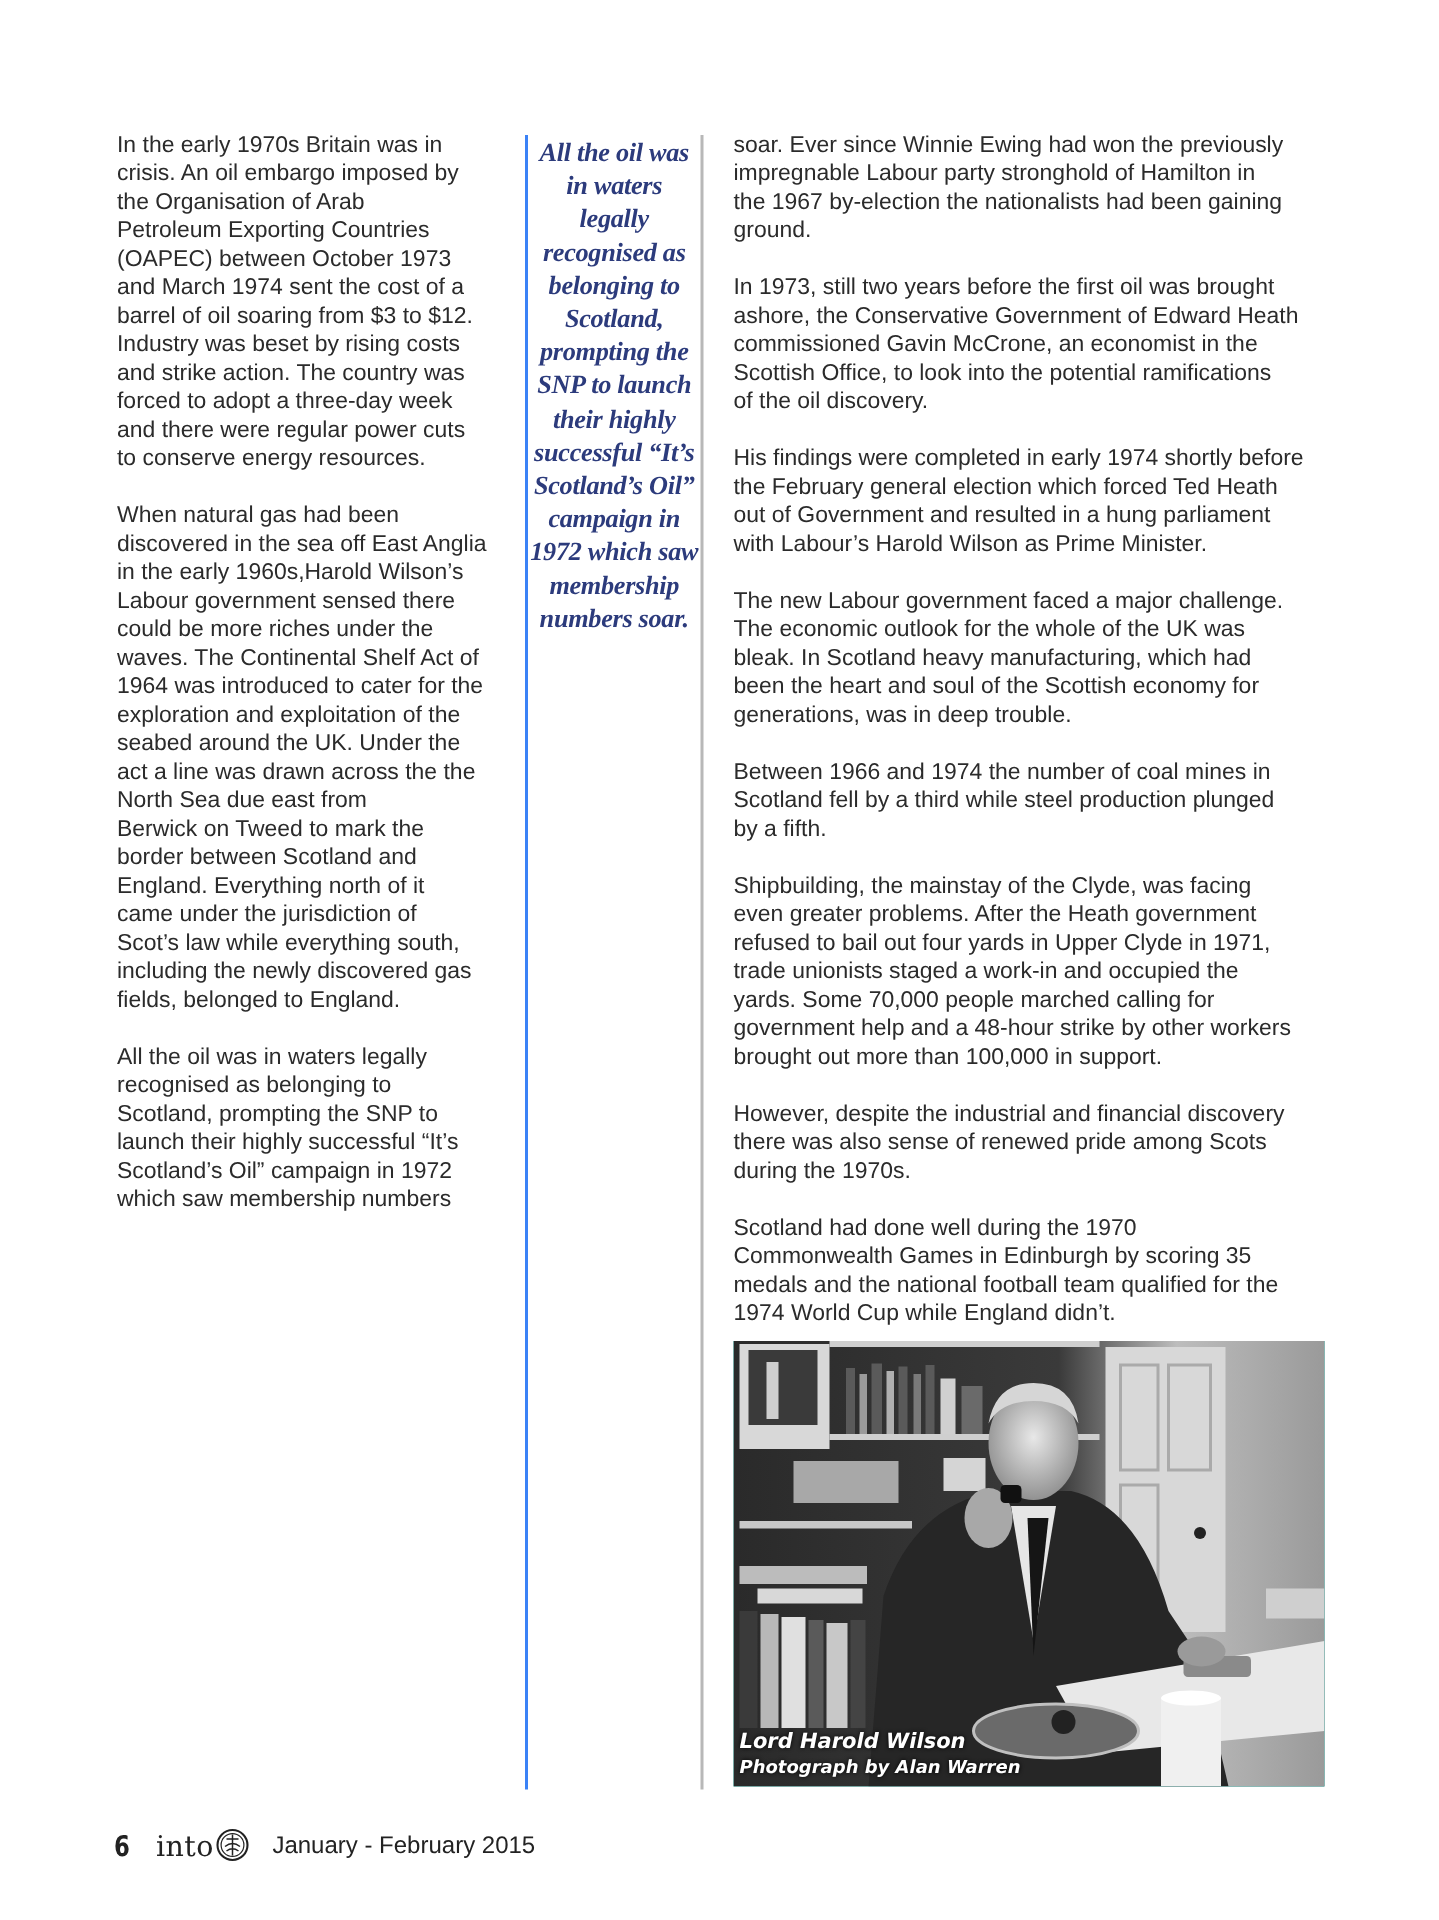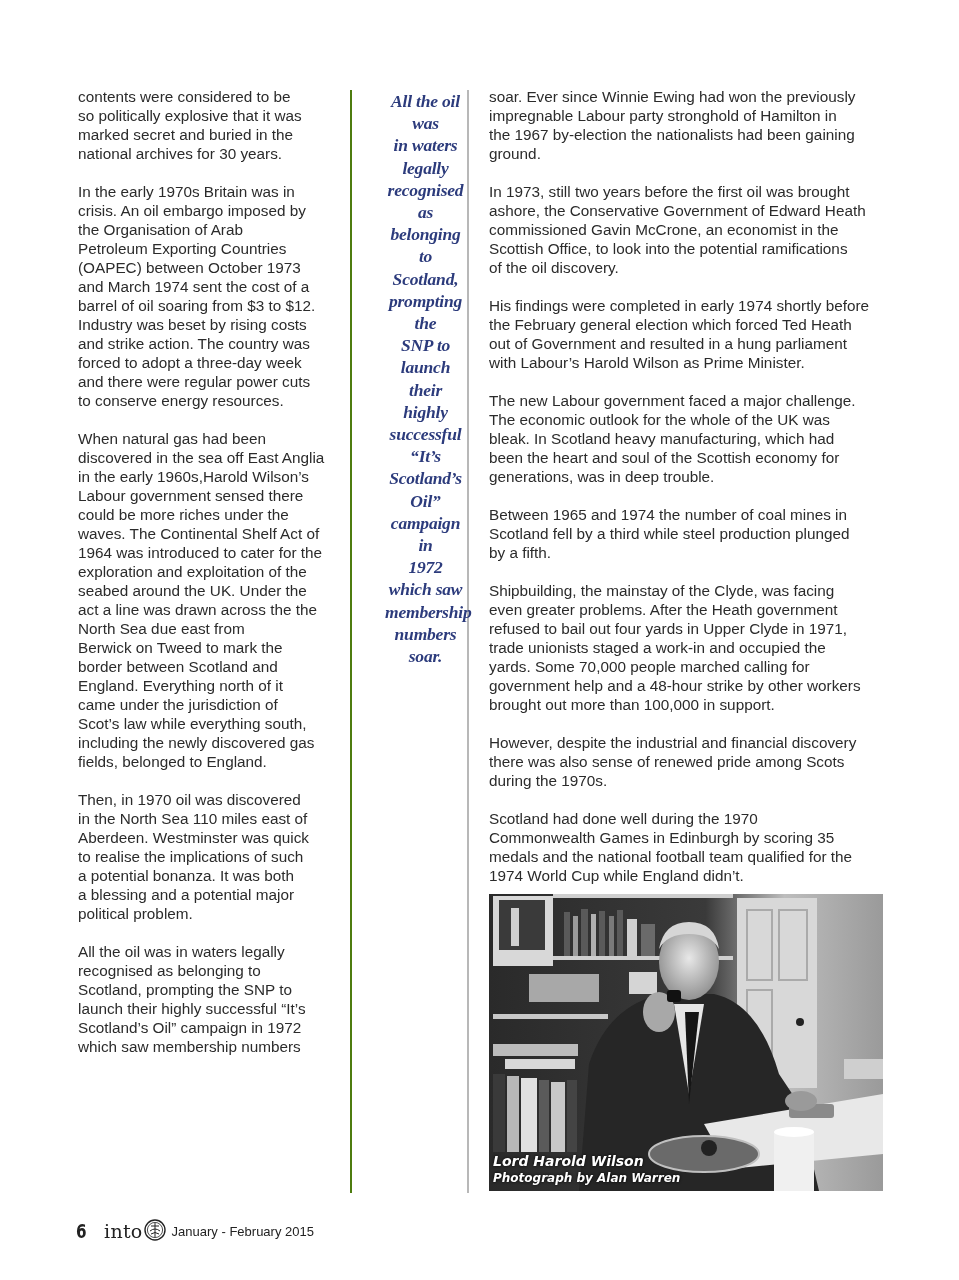--- a/index.html
+++ b/index.html
@@ -12,23 +12,22 @@
     position: absolute;
     font-size: 15.3px;
     line-height: 19px;
     color: #2b2b2b;
   }
   .col p { margin: 0 0 19px 0; white-space: pre-line; }
   #col-left { left: 78px; top: 87px; width: 268px; }
   #col-right { left: 489px; top: 87px; width: 400px; }
   #pullquote {
     position: absolute; left: 350px; top: 90px; width: 119px; height: 1103px;
-    border-left: 2px solid #4d7c0f; border-right: 2px solid #b8b8b8;
+    border-left: 2px solid #3b82f6; border-right: 2px solid #b8b8b8;
     box-sizing: border-box;
-    padding-left: 32px;
   }
   #pullquote .quote-text {
     font-family: "Liberation Serif", "DejaVu Serif", serif;
     font-style: italic; font-weight: bold;
     color: #2c3b7c;
     font-size: 17.5px; line-height: 22.2px;
     text-align: center;
     margin: 0; padding: 0 1px;
     white-space: pre-line;
     letter-spacing: -0.2px;
@@ -51,30 +50,26 @@
   }
   #page-number {
     font-family: "DejaVu Sans", sans-serif; font-weight: bold; font-size: 19px;
     color: #222; transform: scaleX(0.8); transform-origin: left center; width: 22px;
   }
   #logo-text {
     font-family: "DejaVu Serif", serif; font-size: 19px; color: #222; margin-left: 6px;
     letter-spacing: 0.3px;
   }
   #logo-emblem { margin-left: 1px; margin-top: 2px; }
-  #issue-date { font-family: "Liberation Sans", sans-serif; font-size: 13px; color: #222; margin-left: 6px; }
+  #issue-date { font-family: "Liberation Sans", sans-serif; font-size: 16px; color: #222; margin-left: 16px; }
 </style>
 </head>
 <body>
 
 <div id="col-left" class="col">
-  <p>contents were considered to be
-so politically explosive that it was
-marked secret and buried in the
-national archives for 30 years.</p>
   <p>In the early 1970s Britain was in
 crisis. An oil embargo imposed by
 the Organisation of Arab
 Petroleum Exporting Countries
 (OAPEC) between October 1973
 and March 1974 sent the cost of a
 barrel of oil soaring from $3 to $12.
 Industry was beset by rising costs
 and strike action. The country was
 forced to adopt a three-day week
@@ -91,27 +86,20 @@
 seabed around the UK. Under the
 act a line was drawn across the the
 North Sea due east from
 Berwick on Tweed to mark the
 border between Scotland and
 England. Everything north of it
 came under the jurisdiction of
 Scot’s law while everything south,
 including the newly discovered gas
 fields, belonged to England.</p>
-  <p>Then, in 1970 oil was discovered
-in the North Sea 110 miles east of
-Aberdeen. Westminster was quick
-to realise the implications of such
-a potential bonanza. It was both
-a blessing and a potential major
-political problem.</p>
   <p>All the oil was in waters legally
 recognised as belonging to
 Scotland, prompting the SNP to
 launch their highly successful “It’s
 Scotland’s Oil” campaign in 1972
 which saw membership numbers</p>
 </div>
 
 <div id="pullquote">
   <p class="quote-text">All the oil was
@@ -142,21 +130,21 @@
 of the oil discovery.</p>
   <p>His findings were completed in early 1974 shortly before
 the February general election which forced Ted Heath
 out of Government and resulted in a hung parliament
 with Labour’s Harold Wilson as Prime Minister.</p>
   <p>The new Labour government faced a major challenge.
 The economic outlook for the whole of the UK was
 bleak. In Scotland heavy manufacturing, which had
 been the heart and soul of the Scottish economy for
 generations, was in deep trouble.</p>
-  <p>Between 1965 and 1974 the number of coal mines in
+  <p>Between 1966 and 1974 the number of coal mines in
 Scotland fell by a third while steel production plunged
 by a fifth.</p>
   <p>Shipbuilding, the mainstay of the Clyde, was facing
 even greater problems. After the Heath government
 refused to bail out four yards in Upper Clyde in 1971,
 trade unionists staged a work-in and occupied the
 yards. Some 70,000 people marched calling for
 government help and a 48-hour strike by other workers
 brought out more than 100,000 in support.</p>
   <p>However, despite the industrial and financial discovery

